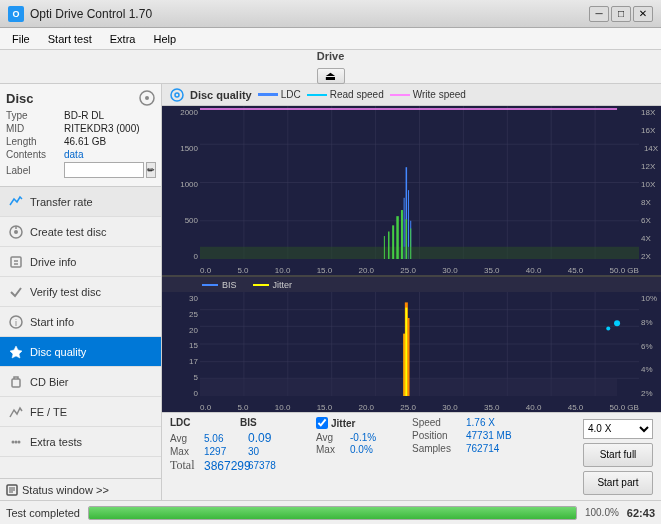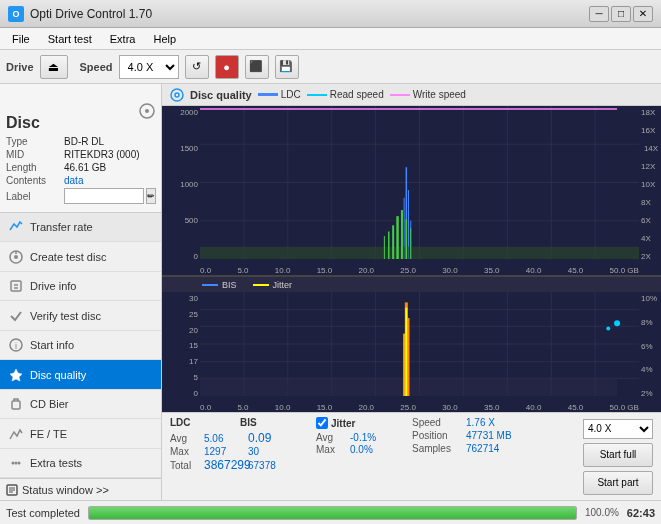--- a/index.html
+++ b/index.html
@@ -11,38 +11,38 @@
     .title-bar-icon { width: 16px; height: 16px; background: #2196F3; border-radius: 2px; display: flex; align-items: center; justify-content: center; color: white; font-size: 9px; font-weight: bold; }
     .title-bar-title { font-size: 12px; color: #222; }
     .title-bar-controls { display: flex; gap: 2px; }
     .title-bar-btn { width: 20px; height: 16px; border: 1px solid #999; background: #ddd; cursor: pointer; display: flex; align-items: center; justify-content: center; font-size: 10px; border-radius: 2px; }
 
     
     .menu-bar { background: #f5f5f5; height: 22px; display: flex; align-items: center; padding: 0 4px; border-bottom: 1px solid #ccc; gap: 2px; }
     .menu-item { padding: 2px 8px; cursor: pointer; font-size: 11px; border-radius: 2px; }
 
     
-    .drive-bar { background: #f0f0f0; height: 34px; display: flex; align-items: center; padding: 0 6px; border-bottom: 1px solid #ccc; gap: 6px; }
+    .drive-bar { background: #f0f0f0; height: 34px; display: flex; align-items: center; padding: 0 6px; border-bottom: 1px solid #ccc; gap: 6px; flex-direction: column; }
     .drive-label { font-size: 11px; font-weight: bold; color: #444; }
     .drive-select { height: 24px; font-size: 11px; border: 1px solid #aaa; background: white; padding: 0 4px; min-width: 220px; }
     .drive-btn { height: 24px; width: 28px; border: 1px solid #aaa; background: linear-gradient(to bottom, #f5f5f5, #e0e0e0); cursor: pointer; display: flex; align-items: center; justify-content: center; font-size: 12px; border-radius: 2px; }
     .speed-label { font-size: 11px; font-weight: bold; color: #444; margin-left: 6px; }
     .speed-select { height: 24px; font-size: 11px; border: 1px solid #aaa; background: white; padding: 0 4px; min-width: 60px; }
     .drive-icon-btn { height: 24px; width: 24px; border: 1px solid #aaa; background: linear-gradient(to bottom, #f5f5f5, #e0e0e0); cursor: pointer; display: flex; align-items: center; justify-content: center; border-radius: 2px; }
 
     
     .main { display: flex; height: calc(524px - 28px - 22px - 34px - 24px); }
 
     
     .sidebar { width: 162px; background: #f0f0f0; border-right: 1px solid #ccc; display: flex; flex-direction: column; overflow-y: auto; }
     
     
     .disc-panel { padding: 6px; border-bottom: 1px solid #ccc; background: #f5f5f5; }
     .disc-panel-header { display: flex; align-items: center; justify-content: space-between; margin-bottom: 4px; }
-    .disc-title { font-size: 16px; font-weight: bold; color: #333; margin-top: 24px; }
+    .disc-title { font-size: 13px; font-weight: bold; color: #333; }
     .disc-row { display: flex; align-items: center; margin-bottom: 2px; }
     .disc-field { font-size: 10px; color: #555; width: 58px; flex-shrink: 0; }
     .disc-value { font-size: 10px; color: #222; }
     .disc-value.blue { color: #0066cc; }
     .label-input { border: 1px solid #aaa; height: 16px; font-size: 10px; width: 80px; padding: 0 2px; }
     .label-btn { width: 16px; height: 16px; margin-left: 2px; border: 1px solid #aaa; background: #e8e8e8; cursor: pointer; display: flex; align-items: center; justify-content: center; font-size: 9px; }
 
     
     .nav-item { height: 30px; display: flex; align-items: center; padding: 0 8px; cursor: pointer; font-size: 11px; color: #333; border-bottom: 1px solid #ddd; gap: 6px; }
     .nav-item.active { background: #0078d7; color: white; }
@@ -430,21 +430,21 @@
           <span style="font-size:10px;color:#555;width:30px;">Avg</span>
           <span style="font-size:10px;color:#0066cc;width:40px;">5.06</span>
           <span style="font-size:12px;color:#0066cc;">0.09</span>
         </div>
         <div style="display:flex; align-items:center; gap:4px;">
           <span style="font-size:10px;color:#555;width:30px;">Max</span>
           <span style="font-size:10px;color:#0066cc;width:40px;">1297</span>
           <span style="font-size:10px;color:#0066cc;">30</span>
         </div>
         <div style="display:flex; align-items:center; gap:4px;">
-          <span style="font-size:10px;color:#555;width:30px;">Total</span>
+          <span style="font-size:12px;color:#555;width:30px;font-family:Liberation Serif, serif;">Total</span>
           <span style="font-size:12px;color:#0066cc;width:40px;">3867299</span>
           <span style="font-size:10px;color:#0066cc;">67378</span>
         </div>
       </div>
 
       <div style="display:flex; flex-direction:column; gap:1px; min-width:90px;">
         <div style="display:flex; align-items:center; gap:3px; margin-bottom:2px;">
           <input type="checkbox" checked="" style="width: 12px; height: 12px;">
           <span style="font-size:10px;font-weight:bold;color:#333;">Jitter</span>
         </div>

